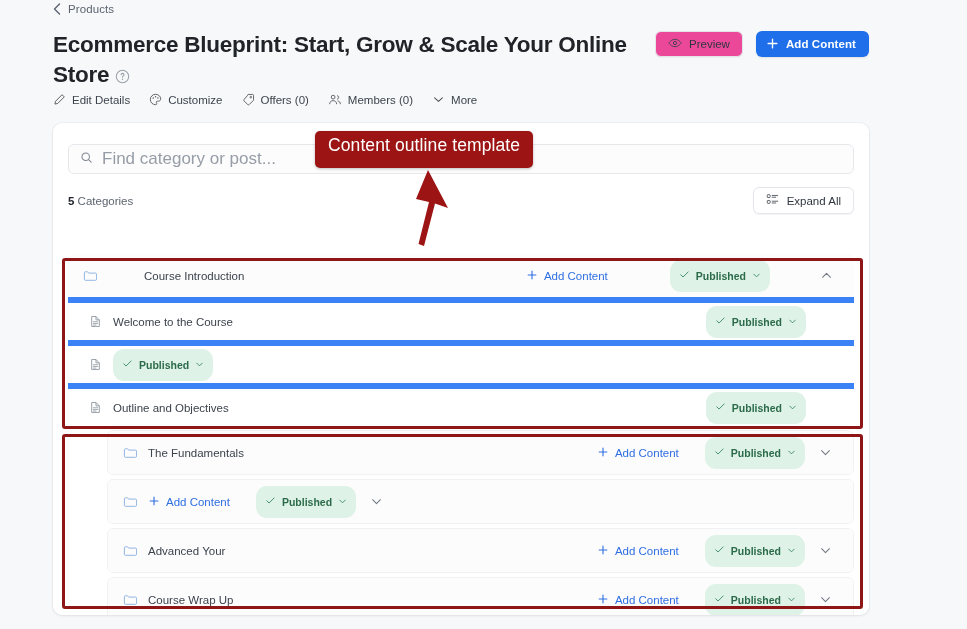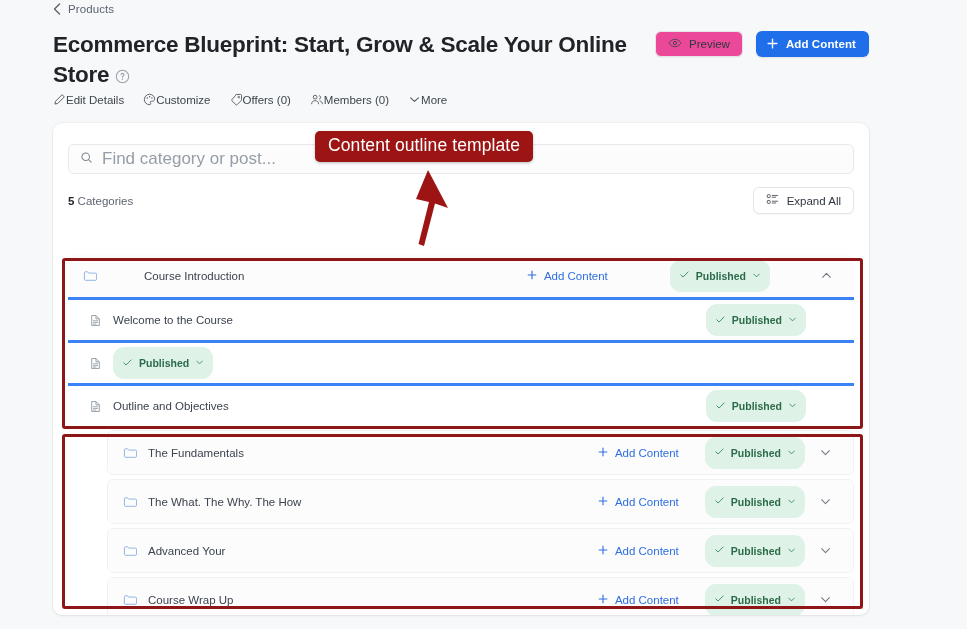--- a/index.html
+++ b/index.html
@@ -50,21 +50,21 @@
     padding: 0 13px 0 10px; font-weight: 700; letter-spacing: .1px;
     box-shadow: 0 1px 2px rgba(16,24,40,.1);
   }
 
   
   .tabs {
     position: absolute; left: 53px; top: 93px;
     display: flex; align-items: center; gap: 19px;
   }
   .tab {
-    display: flex; align-items: center; 
+    display: flex; align-items: center; gap: 6px;
     font-size: 11.5px; color: #3d444d; cursor: pointer; font-weight: 400;
   }
   .tab .ticon { display: block; line-height: 0; }
 
   
   .card {
     position: absolute; left: 53px; top: 123px; width: 816px; height: 492px;
     background: #ffffff; border-radius: 9px;
     box-shadow: 0 1px 3px rgba(16,24,40,.07), 0 0 0 1px rgba(16,24,40,.035);
     overflow: hidden;
@@ -103,21 +103,21 @@
   .group { border-radius: 6px; overflow: hidden; }
   .group + .group { margin-top: 2px; margin-left: 39px; }
 
   .row {
     display: flex; align-items: center;
     height: 43px; padding: 0 14px 0 15px;
     background: #ffffff; cursor: pointer;
   }
   .row.cat { background: #fcfcfd; }
   .row.sub { padding-left: 21px; }
-  .row.sep { border-top: 3px solid #3b82f6; }
+  .row.sep { border-top: 6px solid #3b82f6; }
   .group.boxed .row.cat { background: #fcfcfd; gap: 36px; }
   .group.spaced { margin-top: 4px; border: 1px solid #f0f1f3; background:#fff; }
 
   .row-ico { display: block; line-height: 0; margin-right: 11px; flex: 0 0 auto; }
   .row-label {
     font-size: 11.5px; color: #3c434d; flex: 1 1 auto;
     white-space: nowrap; overflow: hidden; text-overflow: ellipsis;
   }
   .add-content {
     display: flex; align-items: center; gap: 6px;
@@ -141,21 +141,21 @@
     position: absolute; border: 3px solid #8e1616;
     border-radius: 3px; pointer-events: none;
   }
   #redbox-1 { left: 62px; top: 258px; width: 801px; height: 171px; }
   #redbox-2 { left: 62px; top: 434px; width: 801px; height: 175px; }
 
   .annot-label {
     position: absolute; left: 315px; top: 131px;
     background: #9c1414; color: #ffffff;
     font-size: 17.5px; font-weight: 400;
-    padding: 4px 13px 6px 13px; border-radius: 5px;
+    padding: 4px 13px 12px 13px; border-radius: 5px;
     letter-spacing: .1px; white-space: nowrap;
     box-shadow: 0 1px 3px rgba(0,0,0,.25);
   }
   .annot-arrow { position: absolute; left: 398px; top: 168px; pointer-events: none; }
 </style>
 </head>
 <body>
 
 <div class="page">
 
@@ -431,21 +431,20 @@
         </div>
       </div>
 
       <div class="group spaced">
         <div class="row cat">
           <span class="row-ico">
             <svg width="14" height="14" viewBox="0 0 16 16" fill="none">
               <path d="M1.6 4.3c0-.62.5-1.12 1.12-1.12h2.5l1.3 1.5h7.86c.62 0 1.12.5 1.12 1.12v6.0c0 .62-.5 1.12-1.12 1.12H2.72c-.62 0-1.12-.5-1.12-1.12V4.3z" stroke="#8fb3e0" stroke-width="1.1" stroke-linejoin="round"></path>
             </svg>
           </span>
-          <span class="row-label">The What. The Why. The How</span>
           <span class="add-content">
             <span>
               <svg width="12" height="12" viewBox="0 0 16 16" fill="none">
                 <path d="M8 2.9v10.2M2.9 8h10.2" stroke="#2f6fe0" stroke-width="1.5" stroke-linecap="round"></path>
               </svg>
             </span>
             <span>Add Content</span>
           </span>
           <span class="badge">
             <span>

